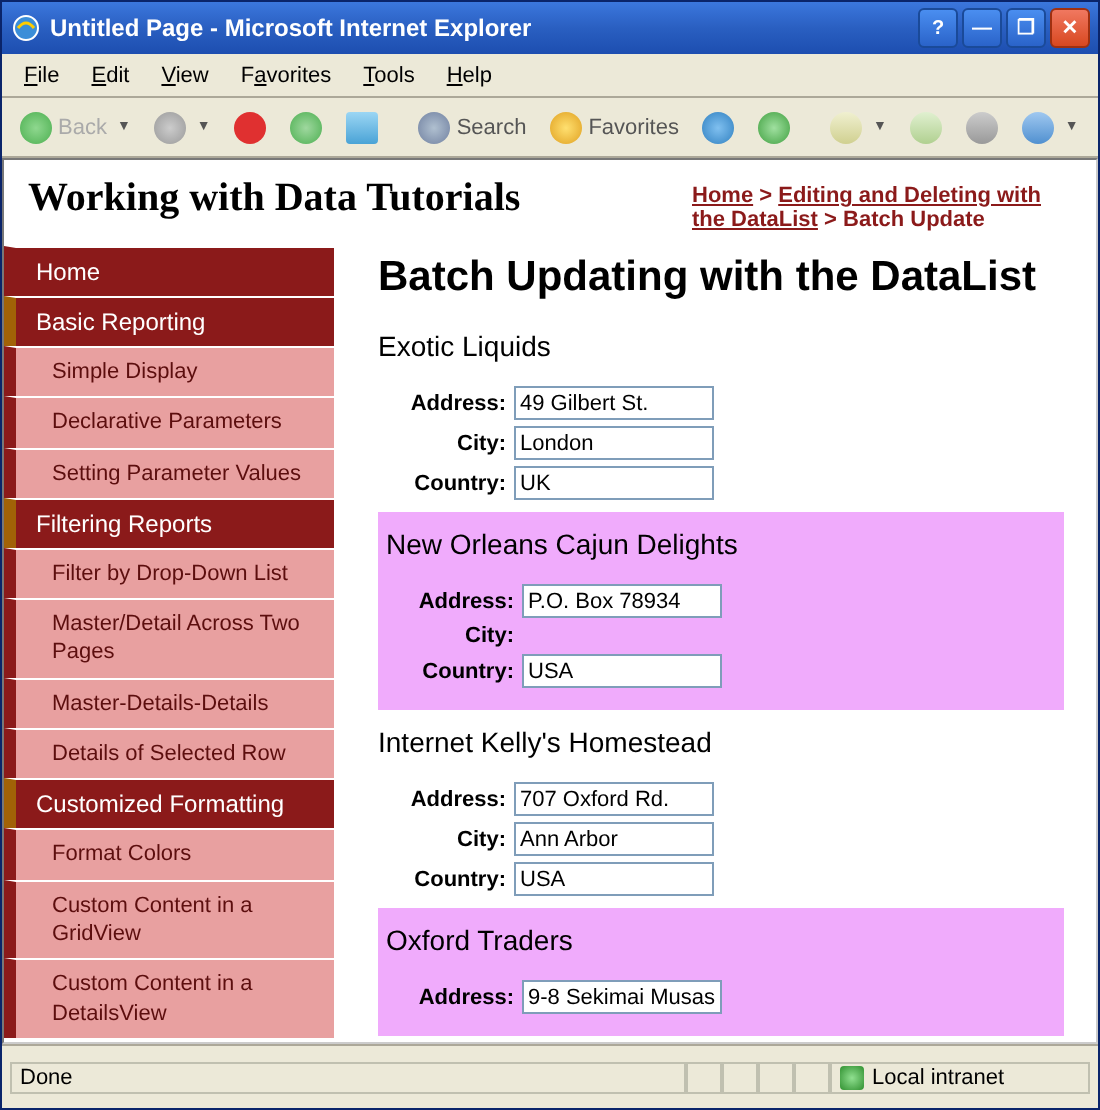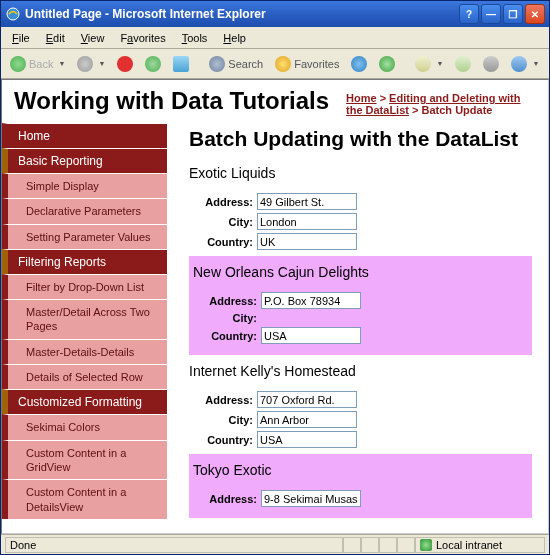--- a/index.html
+++ b/index.html
@@ -47,40 +47,40 @@
 .dropdown-arrow{font-size:7px;color:#555;margin-left:2px;}
 .addressbar { height:24px; background:#ece9d8; display:flex; align-items:center; padding:0 4px; gap:4px; border-bottom:1px solid #aca899;}
 .addressbar .lbl { color:#888; font-size:11px; }
 .addressbar .ie-page-icon{width:14px;height:14px;background:#fff;border:1px solid #888;display:inline-block;}
 .addressbar input { flex:1; height:18px; border:1px solid #7f9db9; background:white; font-size:11px; padding:0 3px;}
 .gobtn { display:flex; align-items:center; gap:3px; padding:0 4px;}
 .go-icon{width:16px;height:16px;background:radial-gradient(circle,#9fe09f,#4caf50);border-radius:3px;display:inline-block;}
 .content { flex:1; background:white; overflow:auto; border:1px inset #ccc; }
 .page { display:flex; flex-direction:column;}
 .page-header { display:flex; padding:8px 12px 6px 12px; align-items:flex-start; border-bottom:1px dotted transparent;}
-.page-title { font-family: Liberation Sans, sans-serif; font-size:24px; font-weight:bold; color:#000; flex:1; line-height:1.1;}
+.page-title { font-family: Liberation Serif, serif; font-size:20px; font-weight:bold; color:#000; flex:1; line-height:1.1;}
 .breadcrumb { font-size:11px; font-weight:bold; text-align:left; width:190px; padding-top:4px;}
 .breadcrumb a { color:#8b1a1a; text-decoration:underline;}
 .breadcrumb .sep,.breadcrumb .cur{color:#8b1a1a;}
 .breadcrumb .cur{text-decoration:none;}
 .body-row{display:flex;}
 .sidebar{width:165px;}
 .nav-home,.nav-section{background:#8b1a1a;color:white;padding:5px 10px;font-size:12px;border-top:1px solid white;font-family:'Trebuchet MS',Verdana,sans-serif;}
 .nav-home{border-left:6px solid #8b1a1a;}
 .nav-section{border-left:6px solid #a16207;}
 .nav-item{background:#e8a0a0;color:#5c0e0e;padding:5px 10px 5px 18px;font-size:11px;border-top:1px solid white;border-left:6px solid #8b1a1a;font-family:'Trebuchet MS',Verdana,sans-serif;line-height:1.3;}
 .main{flex:1;padding:4px 16px 10px 22px;}
 .main h1{font-family:'Trebuchet MS',Verdana,sans-serif;font-size:21px;font-weight:bold;margin-bottom:12px;}
 .supplier{margin-bottom:6px;}
 .supplier.alt{background:#f0abfc;padding:6px 4px 8px 4px;}
 .supplier-name{font-family:'Trebuchet MS',Verdana,sans-serif;font-size:14px;margin-bottom:10px;padding:2px 0;}
 .field-row{display:flex;align-items:center;margin:3px 0;}
 .field-label{width:68px;text-align:right;font-weight:bold;font-size:11px;padding-right:4px;}
 .field-row input{width:100px;height:17px;border:1px solid #7f9db9;font-size:11px;padding:0 2px;font-family:Tahoma,sans-serif;background:white;}
-.statusbar{height:20px;background:#ece9d8;border-top:1px solid #aca899;display:flex;align-items:center;font-size:11px;padding:0 4px;}
+.statusbar{height:32px;background:#ece9d8;border-top:1px solid #aca899;display:flex;align-items:center;font-size:11px;padding:0 4px;}
 .statusbar .panel{border:1px solid #c0c0b0;height:16px;display:flex;align-items:center;padding:0 4px;background:#ece9d8;}
 .statusbar .flex{flex:1;}
 .statusbar .zone-icon{width:12px;height:12px;background:radial-gradient(circle,#90e090,#309030);border-radius:2px;margin-right:4px;display:inline-block;}
 </style>
 </head>
 <body>
 
 <div class="window">
   <div class="titlebar">
     <span class="ie-icon">
@@ -178,21 +178,21 @@
               <div class="nav-section">Basic Reporting</div>
               <div class="nav-item">Simple Display</div>
               <div class="nav-item">Declarative Parameters</div>
               <div class="nav-item">Setting Parameter Values</div>
               <div class="nav-section">Filtering Reports</div>
               <div class="nav-item">Filter by Drop-Down List</div>
               <div class="nav-item">Master/Detail Across Two Pages</div>
               <div class="nav-item">Master-Details-Details</div>
               <div class="nav-item">Details of Selected Row</div>
               <div class="nav-section">Customized Formatting</div>
-              <div class="nav-item">Sekimai Colors</div>
+              <div class="nav-item">Format Colors</div>
               <div class="nav-item">Custom Content in a GridView</div>
               <div class="nav-item">Custom Content in a DetailsView</div>
             </div>
         </div>
         <div class="main">
           <h1>Batch Updating with the DataList</h1>
           <div id="suppliers">
               <div class="supplier">
                 <div class="supplier-name">Exotic Liquids</div>
                 <div class="field-row">
@@ -231,21 +231,21 @@
                 <div class="field-row">
                   <div class="field-label">City:</div>
                   <input type="text" value="Ann Arbor" style="">
                 </div>
                 <div class="field-row">
                   <div class="field-label">Country:</div>
                   <input type="text" value="USA" style="">
                 </div>
               </div>
               <div class="supplier alt">
-                <div class="supplier-name">Tokyo Exotic</div>
+                <div class="supplier-name">Oxford Traders</div>
                 <div class="field-row">
                   <div class="field-label">Address:</div>
                   <input type="text" value="9-8 Sekimai Musashino-shi" style="">
                 </div>
               </div>
             </div>
         </div>
       </div>
     </div>
   </div>

